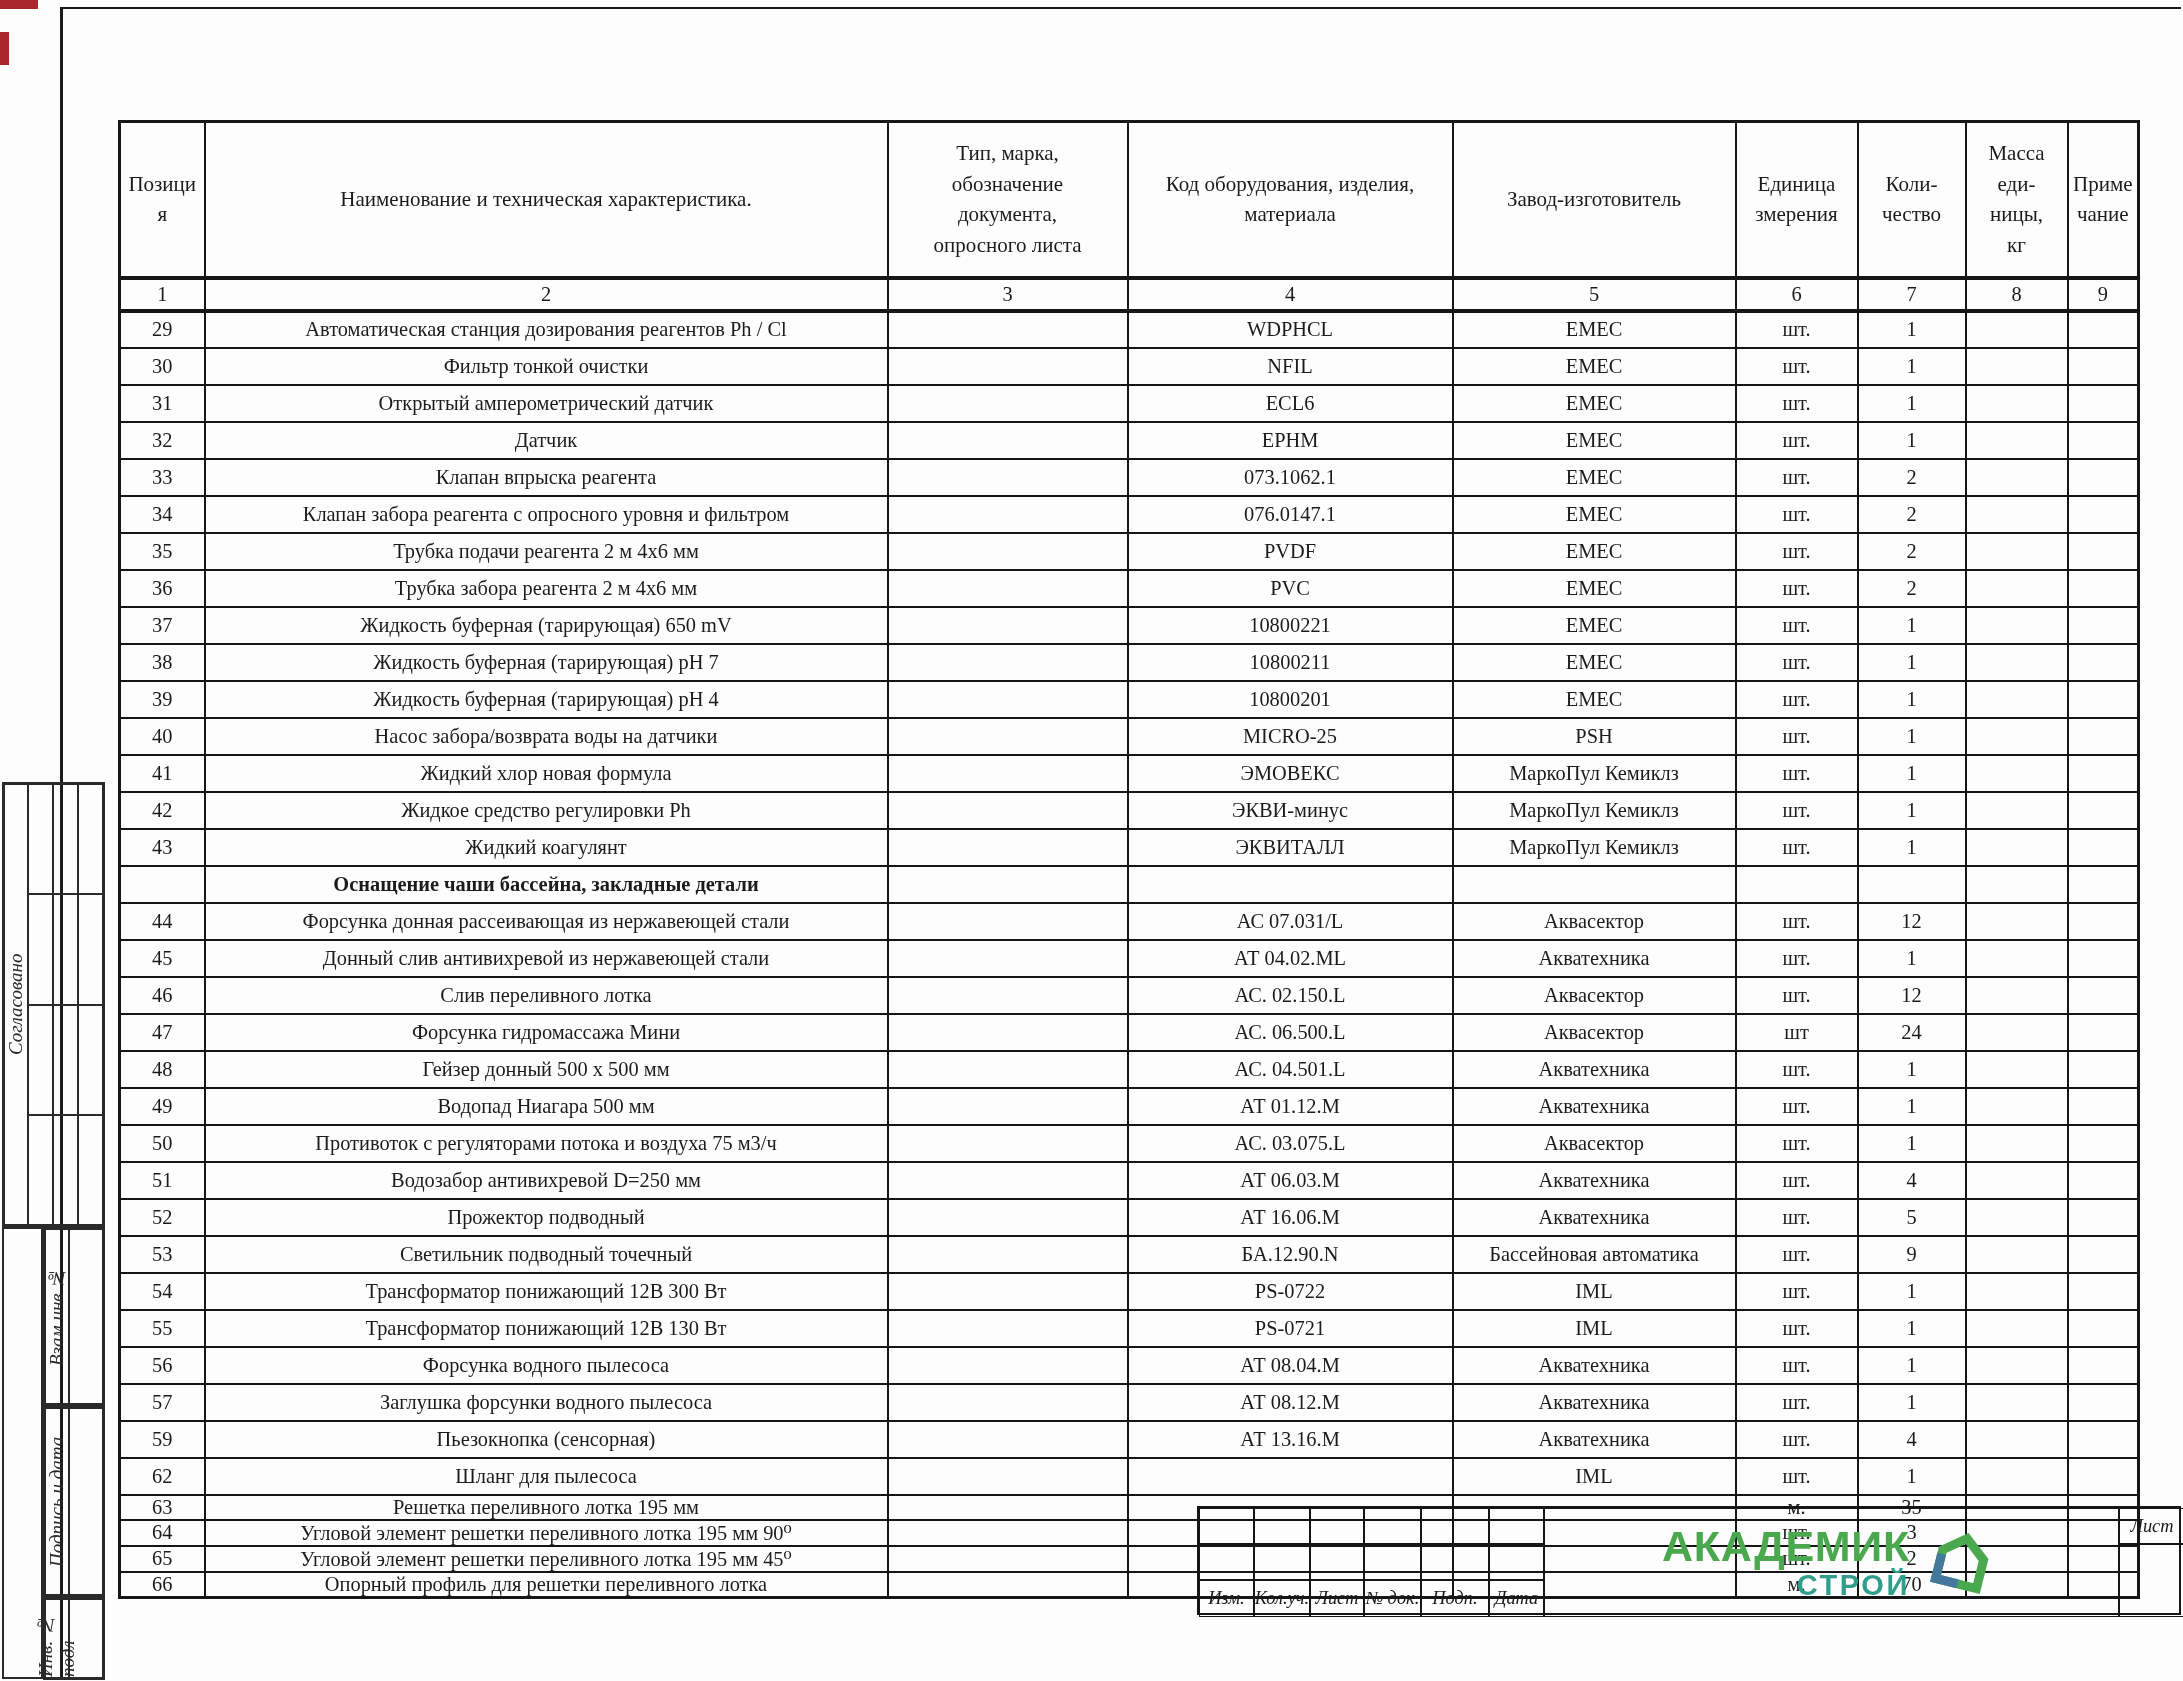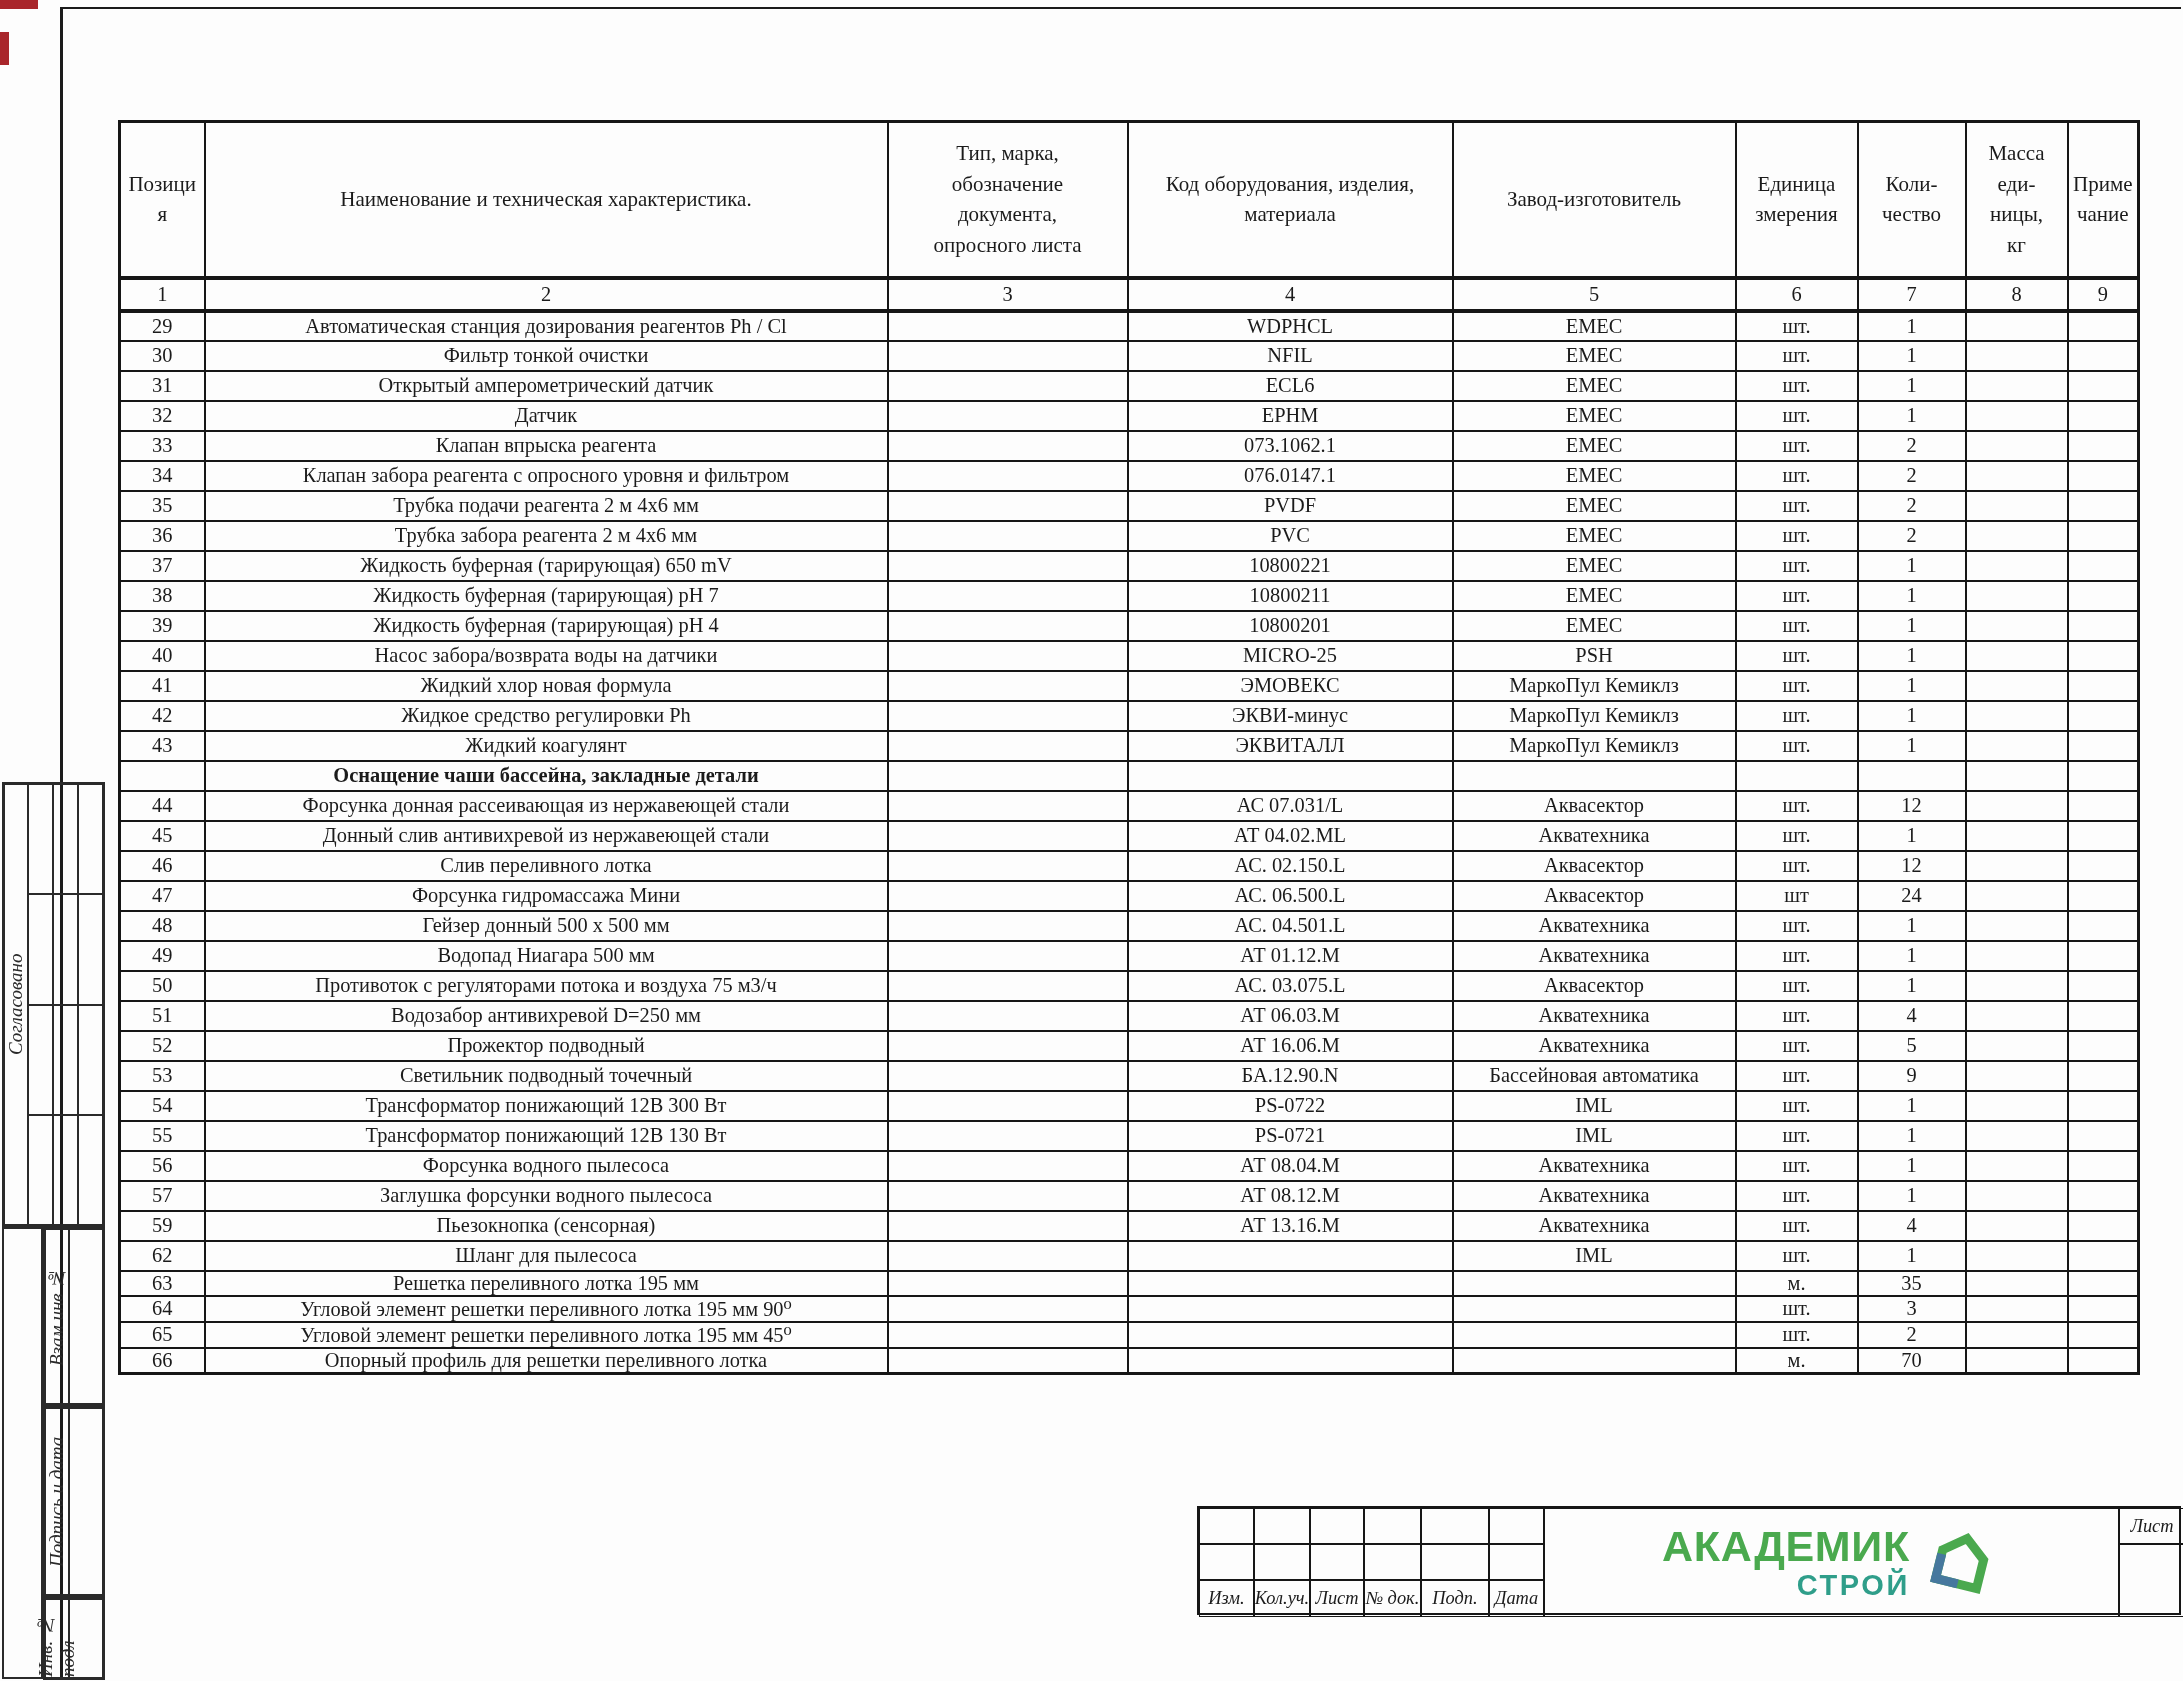--- a/index.html
+++ b/index.html
@@ -17,21 +17,21 @@
              width:2019px;border:3.3px solid #161616;}
   table.spec td{border-left:2px solid #161616;border-right:2px solid #161616;
                 border-top:2.6px solid #161616;border-bottom:2.6px solid #161616;
                 font-size:20.4px;vertical-align:middle;text-align:center;padding:0 4px;
                 overflow:hidden;white-space:nowrap;}
   table.spec tr.hdr td{white-space:pre-line;line-height:1.45;font-size:21px;
                        border-bottom:4px solid #161616;}
   table.spec tr.hdr{height:156px;}
   table.spec tr.numrow{height:33px;}
   table.spec tr.numrow td{border-bottom:4px solid #161616;}
-  table.spec tr.std{height:30px;margin-top:12px;}
+  table.spec tr.std{height:37px;margin-top:12px;}
   table.spec tr.tall{height:22px;}
   td.name{text-align:left;padding-left:6.6px;}
   td.section-cell{font-weight:bold;text-align:center;}
 
   
   .sidebox{position:absolute;border:2px solid #2a2a2a;box-sizing:border-box;background:transparent;}
   .vlabel{writing-mode:vertical-rl;transform:rotate(180deg);font-style:italic;
           font-size:19px;color:#2a2a2a;display:flex;align-items:center;justify-content:center;
           font-family:"Liberation Serif","DejaVu Serif",serif;}
   .sgrid{display:grid;width:100%;height:100%;}

